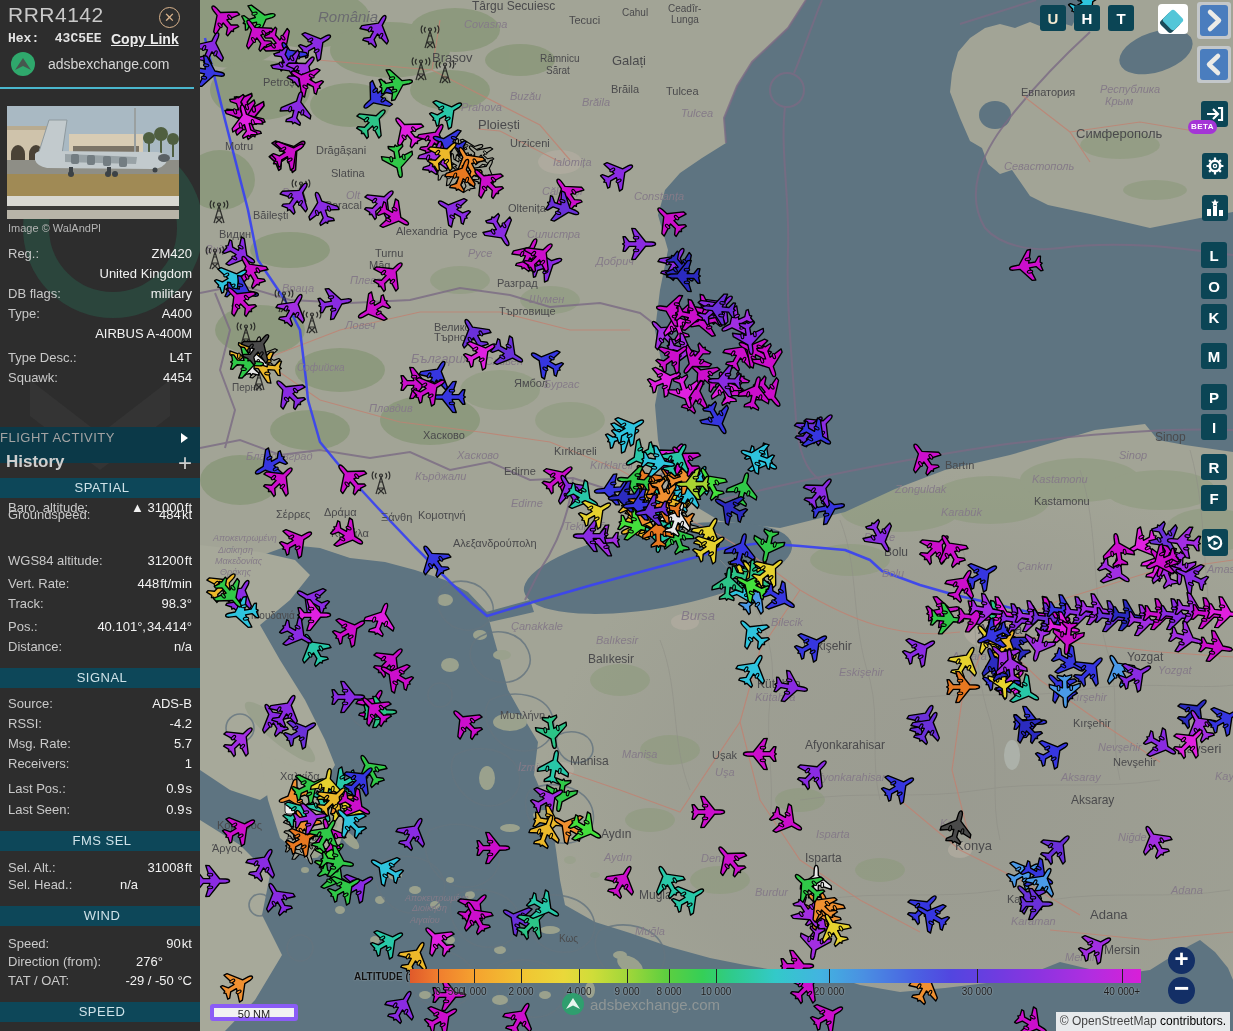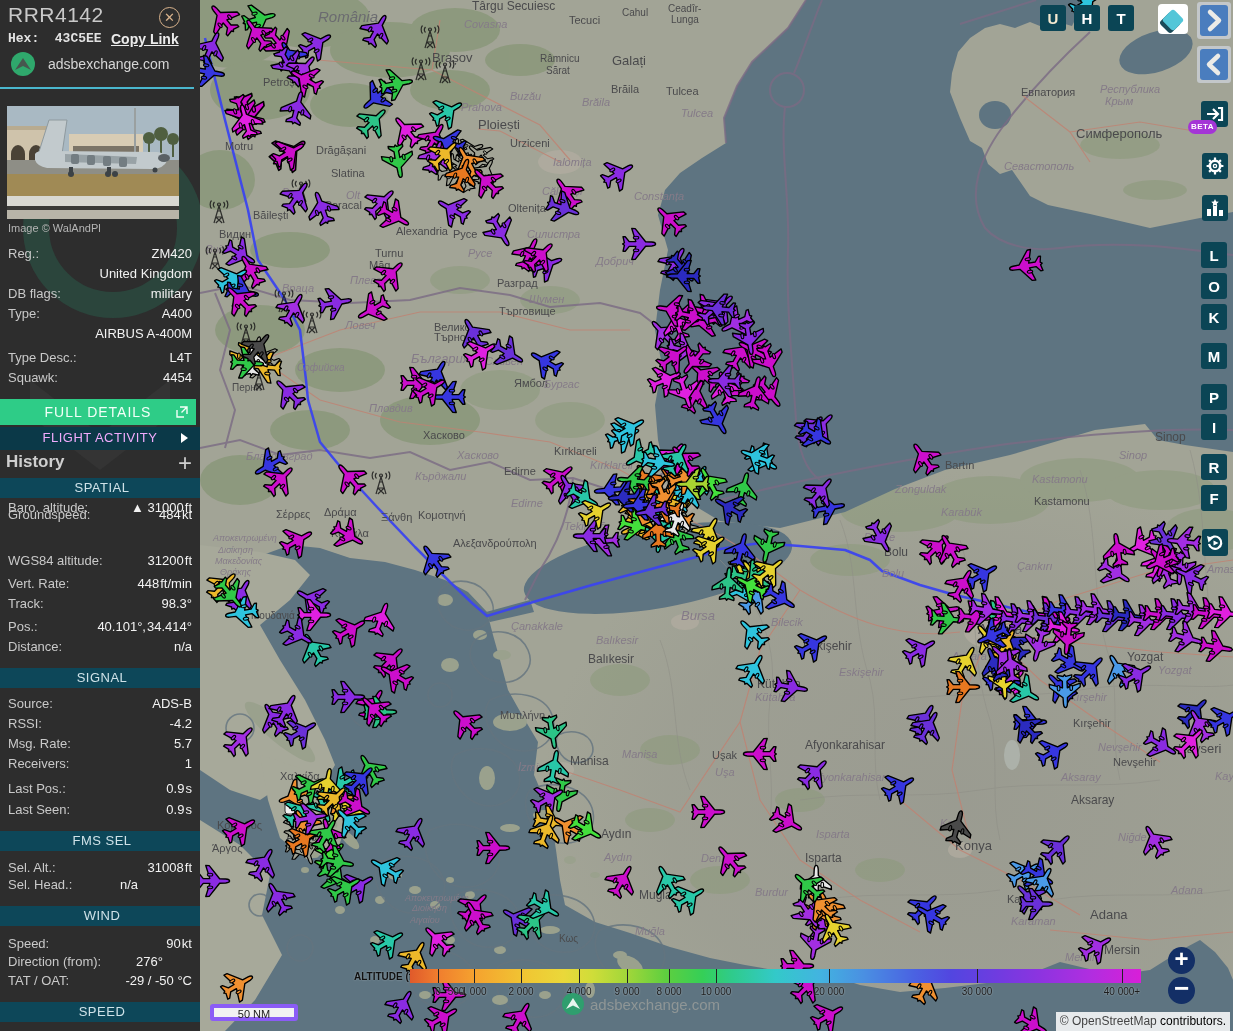--- a/index.html
+++ b/index.html
@@ -75,26 +75,21 @@
  <div class="row" style="top:266px">
       <b>United Kingdom</b>
     </div>
  <div class="row" style="top:286px">DB flags:<b>military</b></div>
  <div class="row" style="top:306px">Type:<b>A400</b></div>
  <div class="row" style="top:326px">
       <b>AIRBUS A-400M</b>
     </div>
  <div class="row" style="top:350px">Type Desc.:<b>L4T</b></div>
  <div class="row" style="top:370px">Squawk:<b>4454</b></div>
- <div style="position:absolute;left:0;top:399px;width:196px;height:26px;background:#2ecc87;color:#f2fff8;font-size:14px;letter-spacing:1px;text-align:center;line-height:26px">FULL DETAILS
-   <svg width="12" height="12" style="position:absolute;right:8px;top:7px" viewBox="0 0 12 12">
-        <path d="M1,4 V11 H8 M4,1 H11 V8 M11,1 L5.5,6.5" stroke="#f2fff8" stroke-width="1.4" fill="none"></path>
-      </svg>
- </div>
- <div style="position:absolute;left:0;top:427px;width:200px;height:23px;background:#0b3948;color:#f0abfc;font-size:13px;letter-spacing:0.5px;text-align:center;line-height:22px">FLIGHT ACTIVITY
+ <div style="position:absolute;left:0;top:427px;width:200px;height:36px;background:#0b3948;color:#a3a3a3;font-size:13px;letter-spacing:0.5px;line-height:22px">FLIGHT ACTIVITY
    <div style="position:absolute;right:12px;top:6px;width:0;height:0;border-left:7px solid #fff;border-top:5px solid transparent;border-bottom:5px solid transparent"></div>
  </div>
  <div style="position:absolute;left:6px;top:452px;font-size:17px;font-weight:bold;color:#cfcfcf">History</div>
  <div style="position:absolute;right:8px;top:449px;font-size:24px;color:#cfcfcf">+</div>
  <div class="hdr" style="top:478px">SPATIAL</div>
  <div class="row" style="top:507px">Groundspeed:<b>484 kt</b></div>
  <div class="row" style="top:500px">Baro. altitude:<b>▲ 31000 ft</b></div>
  <div class="row" style="top:553px">WGS84 altitude:<b>31200 ft</b></div>
  <div class="row" style="top:576px">Vert. Rate:<b>448 ft/min</b></div>
  <div class="row" style="top:596px">Track:<b>98.3°</b></div>

